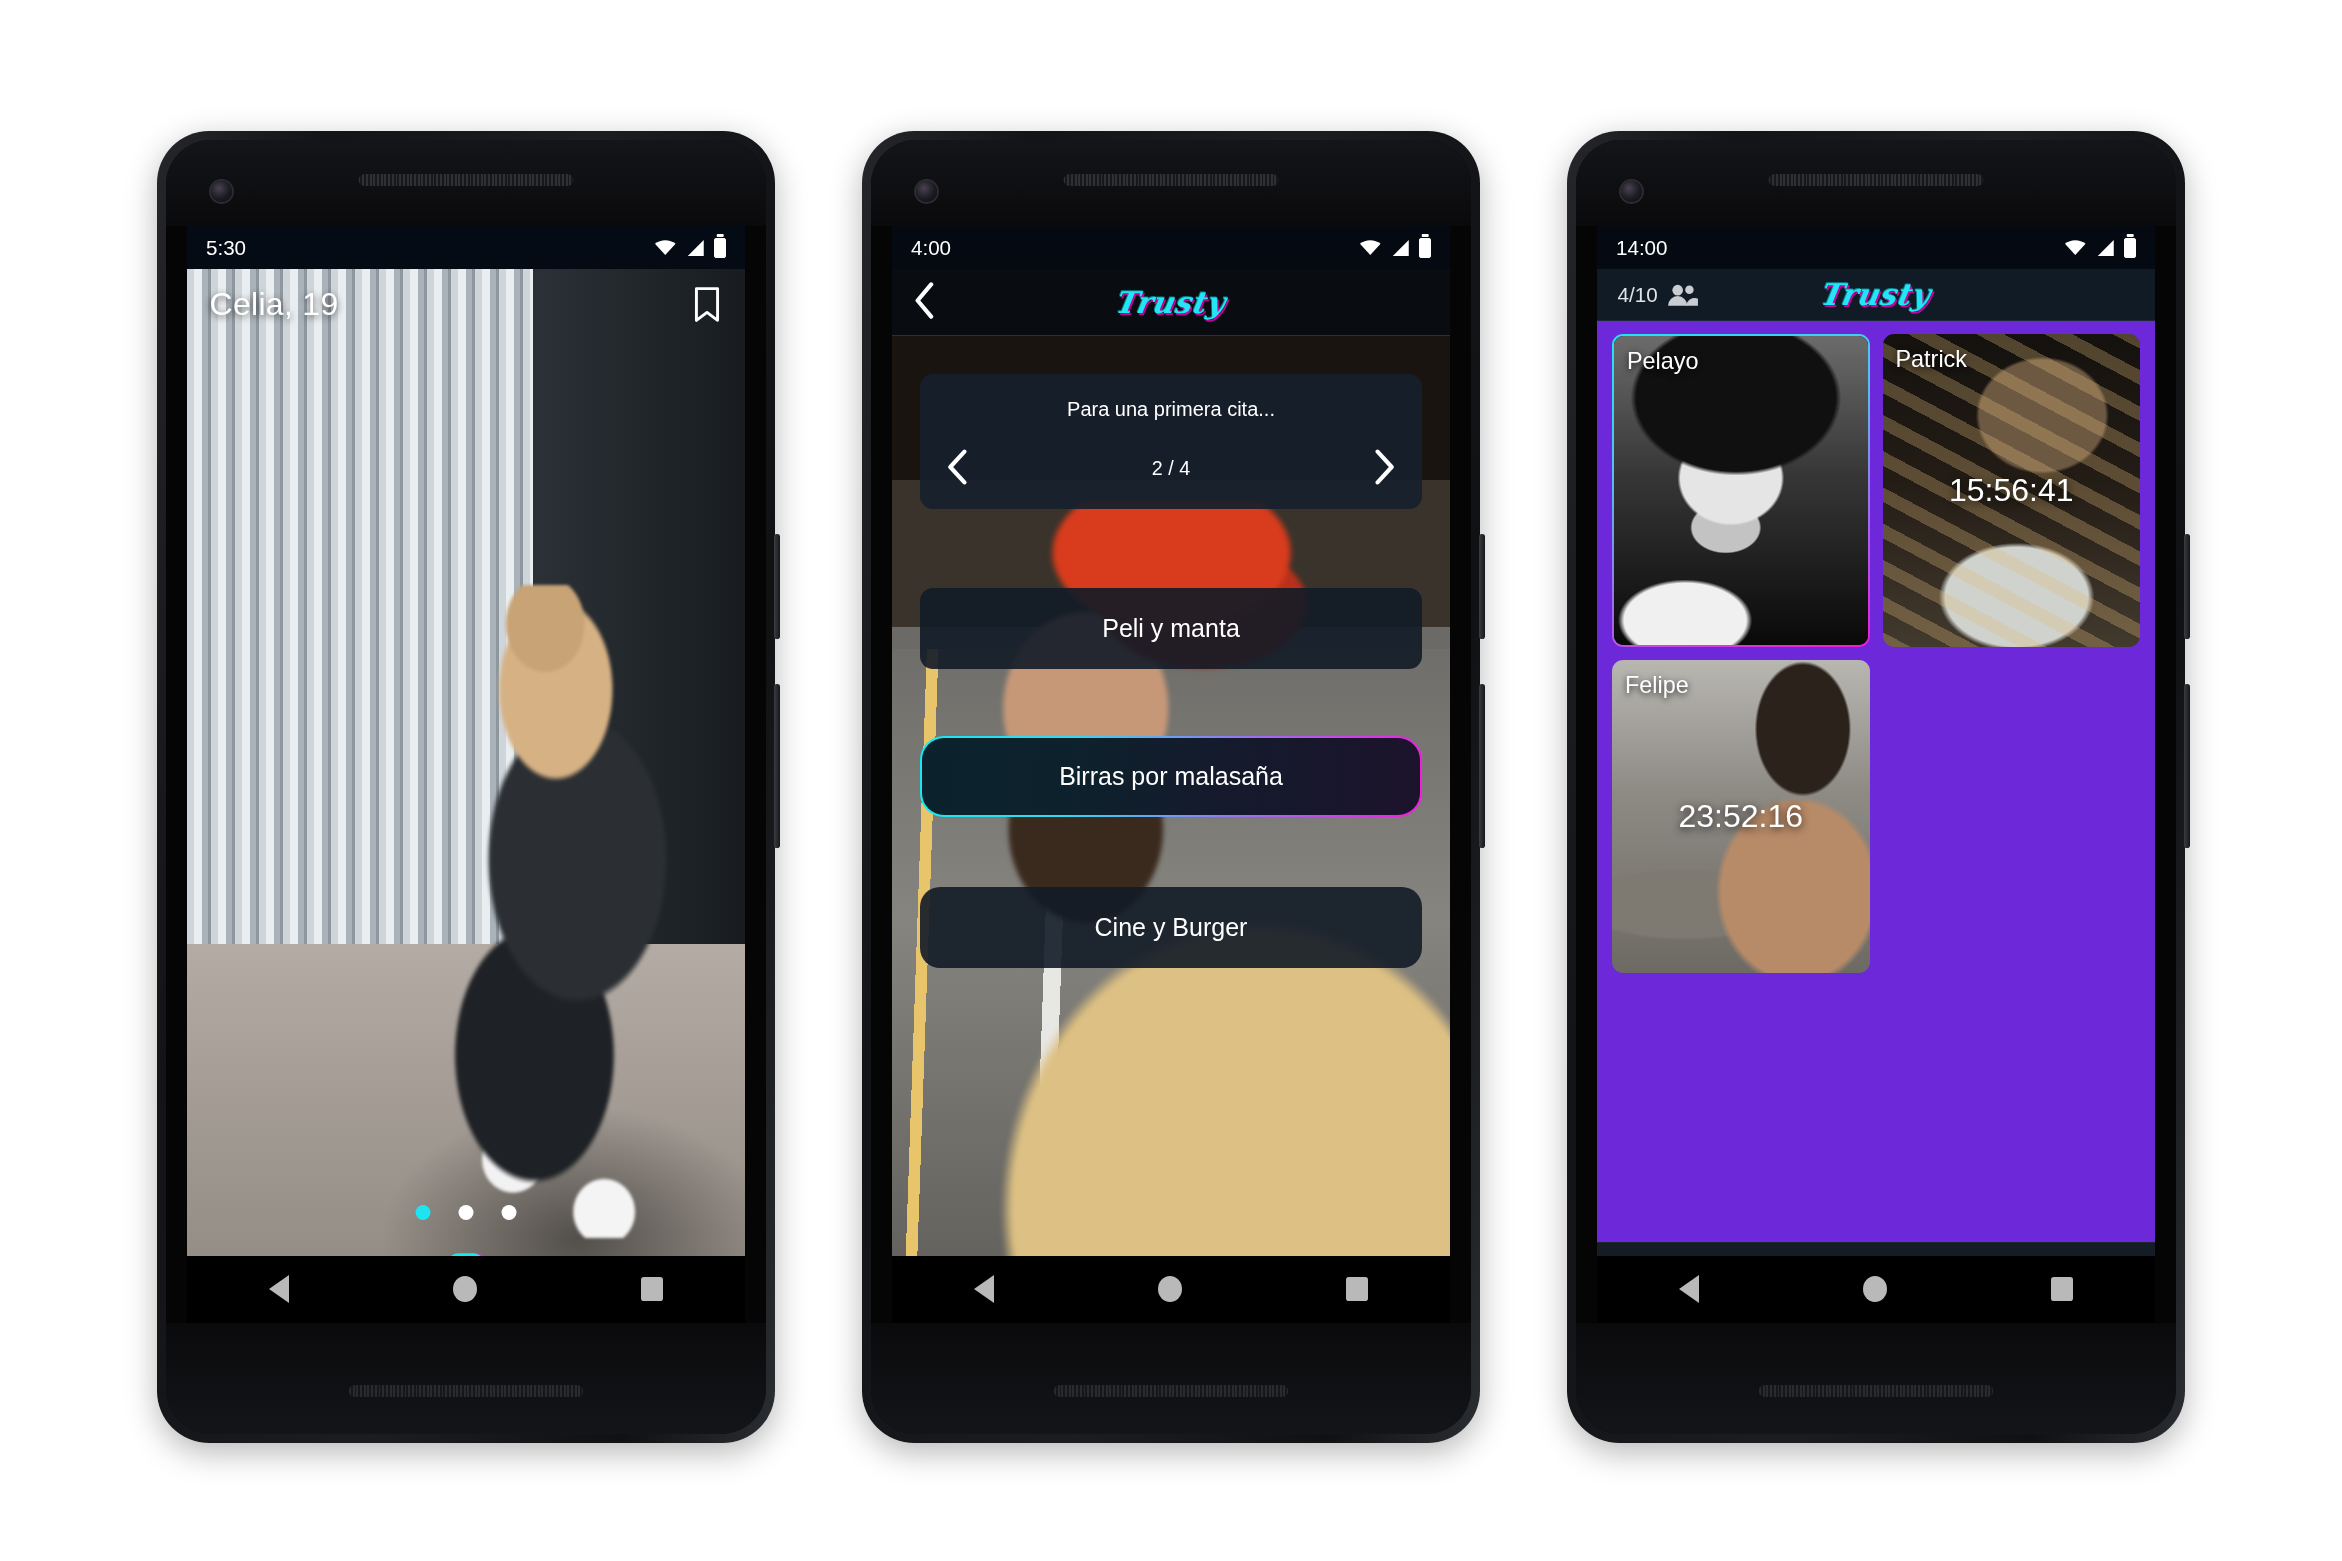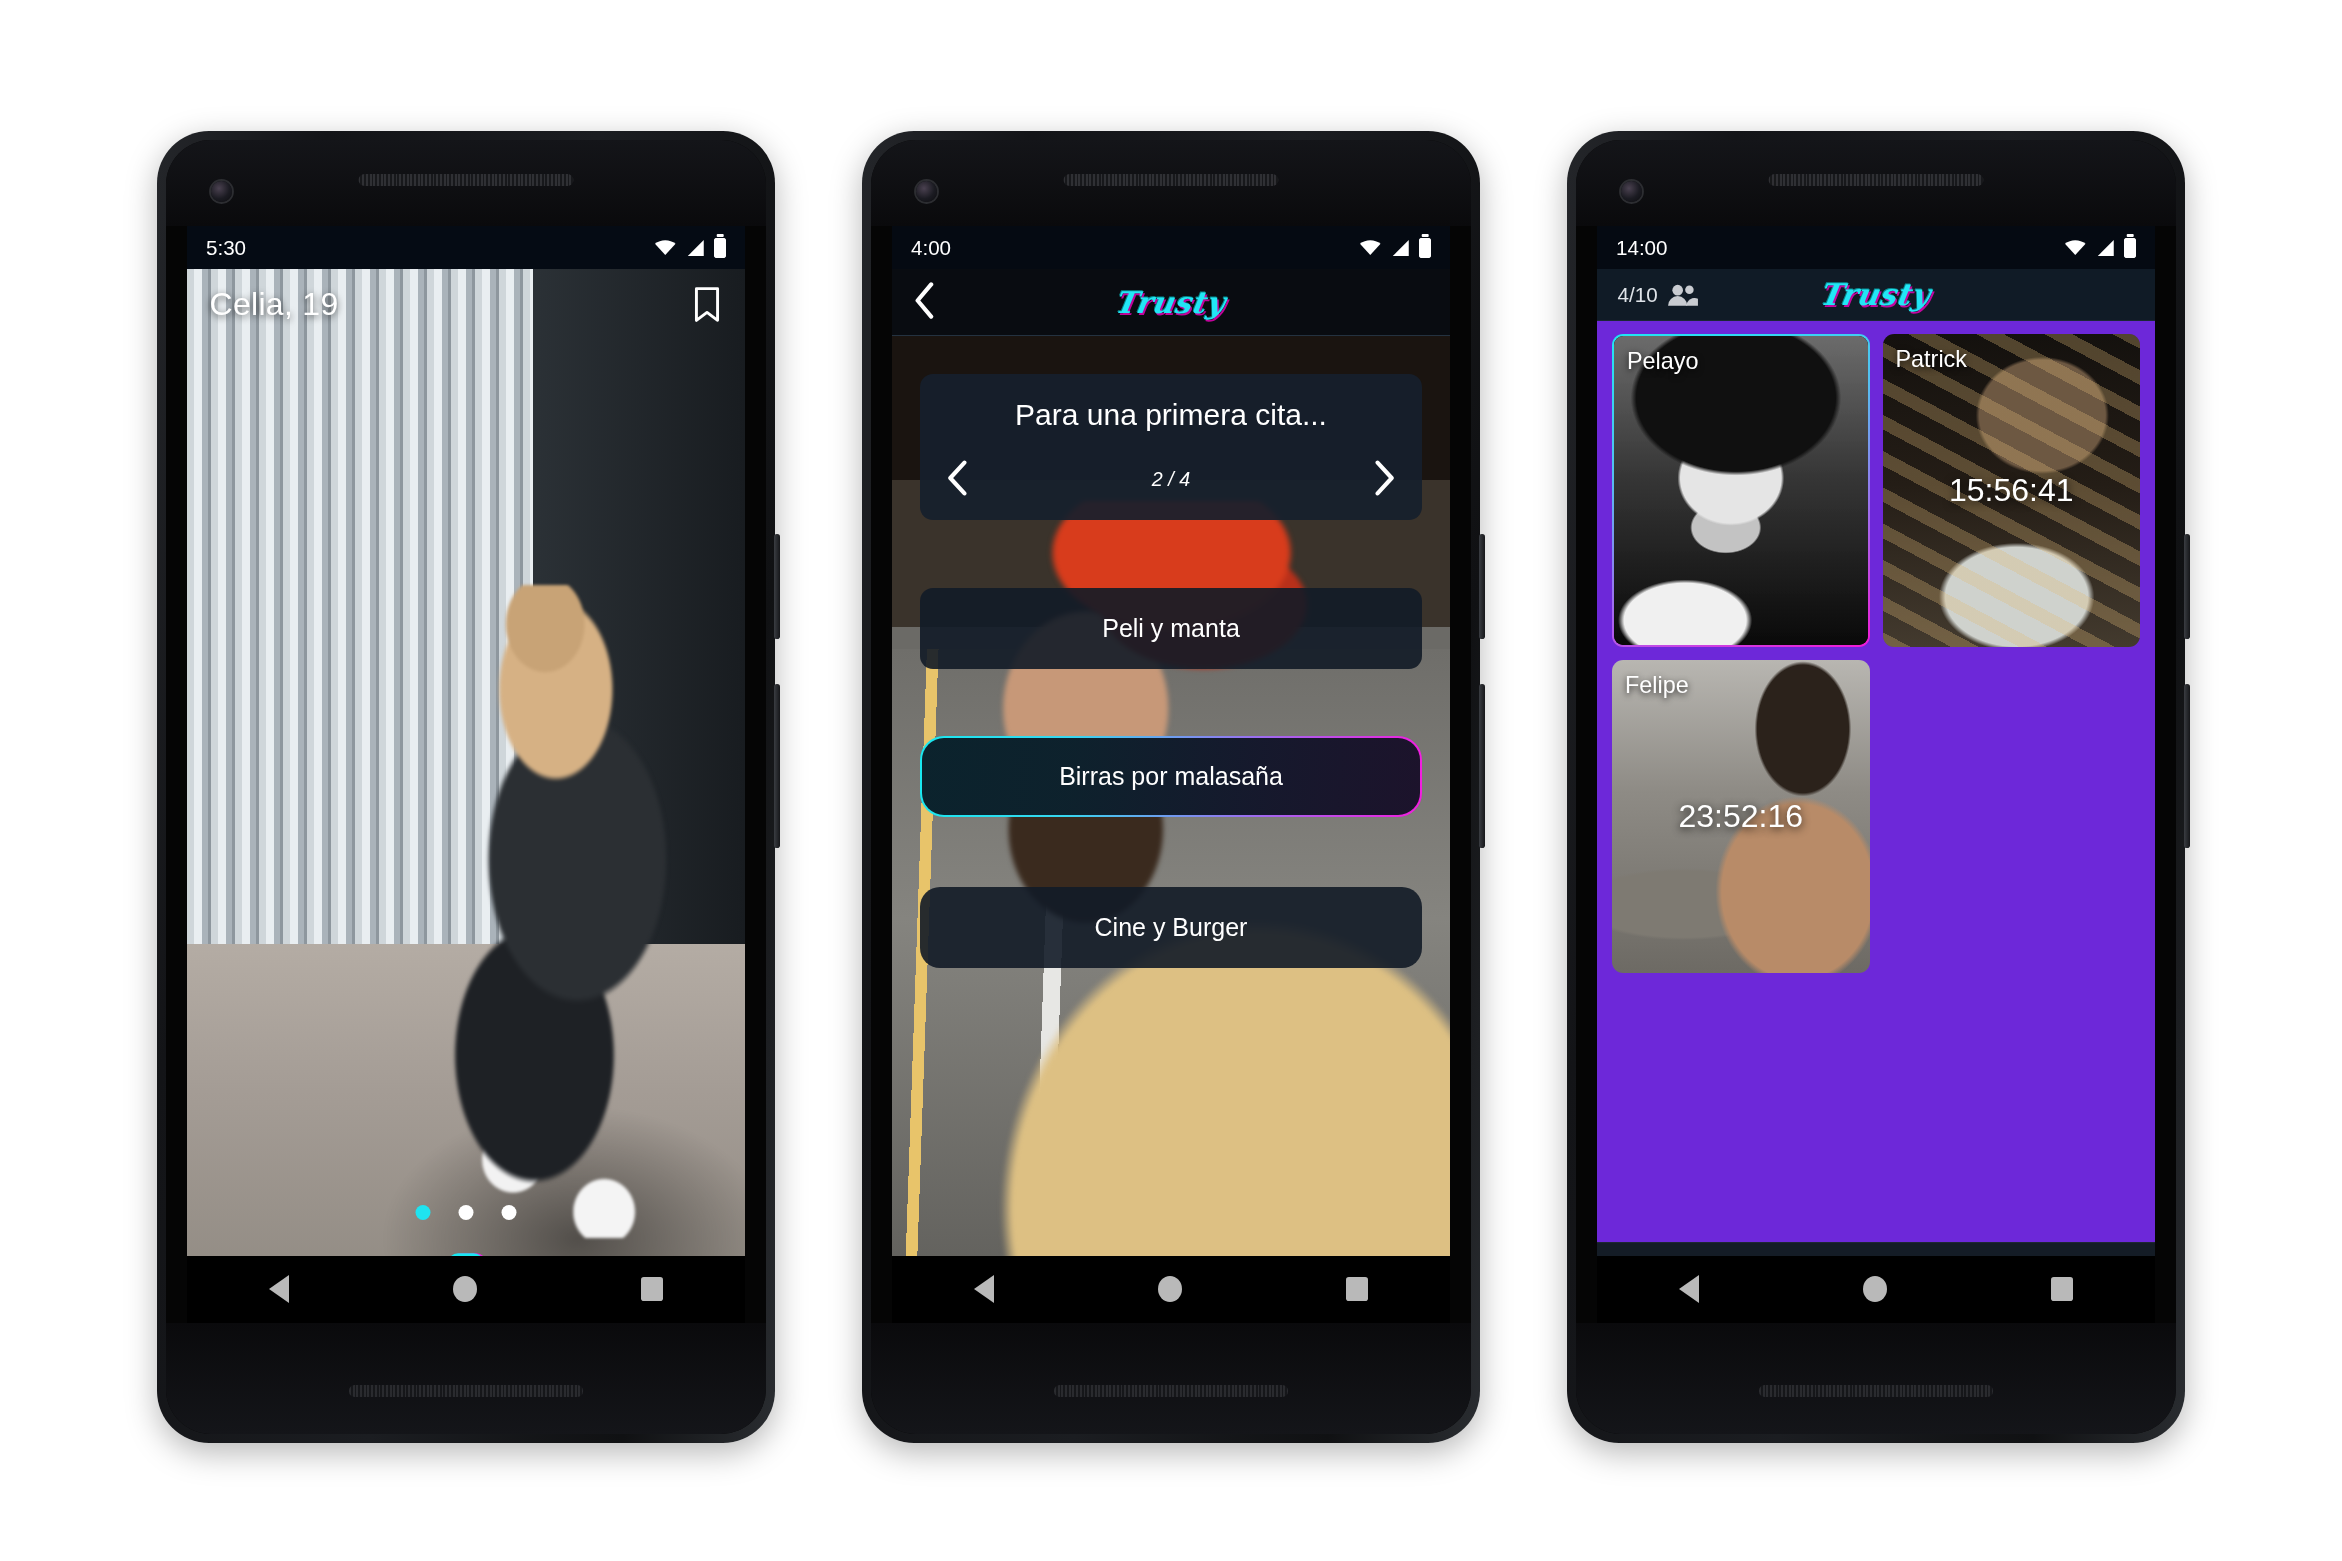--- a/index.html
+++ b/index.html
@@ -194,22 +194,22 @@
     letter-spacing: 0.5px;
     text-shadow: 1.9px 1.9px 0 rgba(255,0,200,.75), -0.9px -0.9px 0 rgba(0,255,255,.5);
     transform: skewX(-12deg);
   }
   .q-card {
     position: absolute; top: 105px; left: 28px; right: 28px;
     background: rgba(22,32,45,.92);
     border-radius: 13px; padding: 24px 20.6px 20.6px;
     z-index: 4;
   }
-  .q-text { color: #fff; font-size: 30px; text-align: center; margin-bottom: 28px; }
-  .q-pager { display: flex; align-items: center; justify-content: space-between; padding: 0 5.6px; font-style: italic; }
+  .q-text { color: #fff; font-size: 20px; text-align: center; margin-bottom: 28px; }
+  .q-pager { display: flex; align-items: center; justify-content: space-between; padding: 0 5.6px; }
   .q-count { color: #fff; font-size: 19.7px; }
   .opt {
     position: absolute; left: 28px; right: 28px; height: 81px; z-index: 4;
     background: rgba(18,27,39,.9);
     border-radius: 13px;
     display: flex; align-items: center; justify-content: center;
     color: #fff; font-size: 25px;
   }
   .opt.o1 { top: 319px; }
   .opt.o2 { top: 467px; background: rgba(10,18,28,.92); border-radius: 24px; }

